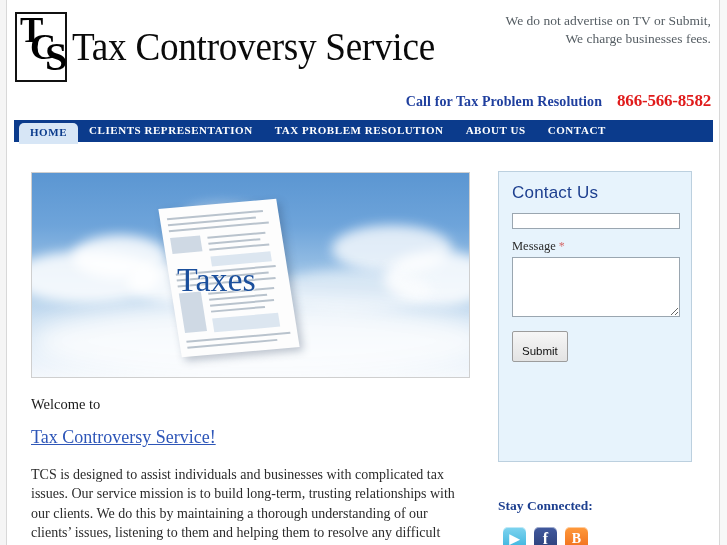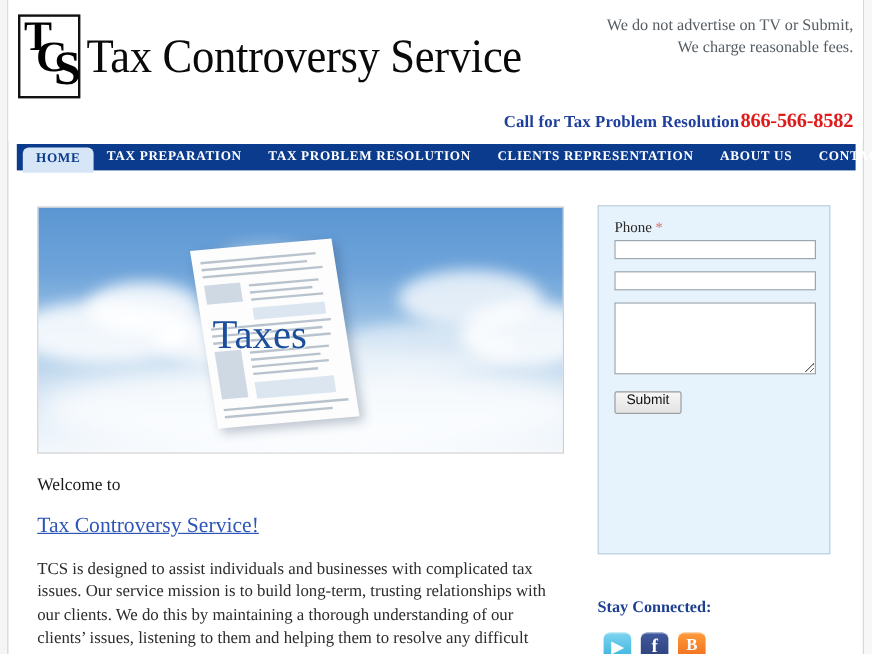--- a/index.html
+++ b/index.html
@@ -116,21 +116,21 @@
     white-space: nowrap;
     font-family: "Liberation Serif", serif;
     font-size: 14px;
     font-weight: bold;
   }
   .cta-text { color: #1f3f9e; letter-spacing: 0.1px; }
   .cta-phone {
     color: #e01b1b;
     font-size: 17px;
     font-weight: bold;
-    margin-left: 1px;
+    margin-left: 15px;
     letter-spacing: -0.2px;
   }
 
   
   #nav {
     position: absolute;
     left: 14px; top: 120px;
     width: 699px; height: 22px;
     background: #0b3b8c;
     box-sizing: border-box;
@@ -296,21 +296,21 @@
     outline: none;
   }
   .submit-btn {
     margin: 14px 0 0 13px;
     font-family: "Liberation Sans", sans-serif;
     font-size: 11.5px;
     color: #101010;
     background: linear-gradient(180deg,#f6f6f6 0%, #e3e3e3 100%);
     border: 1px solid #9c9c9c;
     border-radius: 2px;
-    padding: 1px 9px 4px 9px;
+    padding: 13px 9px 4px 9px;
     cursor: pointer;
   }
 
   .stay-connected {
     position: absolute;
     left: 498px;
     top: 498px;
     font-family: "Liberation Serif", serif;
     font-size: 13.5px;
     font-weight: bold;
@@ -365,33 +365,32 @@
           <span class="l-t">T</span>
           <span class="l-c">C</span>
           <span class="l-s">S</span>
         </div>
       </div>
       <div class="logo-title">Tax Controversy Service</div>
     </div>
 
     <div class="tagline">
       <div>We do not advertise on TV or Submit,</div>
-      <div>We charge reasonable fees.</div>
+      <div>We charge businesses fees.</div>
     </div>
 
     <div class="calltoaction">
       <span class="cta-text">Call for Tax Problem Resolution</span><span class="cta-phone">866-566-8582</span>
     </div>
   </div>
 
   <div id="nav">
       <div class="nav-item active">HOME</div>
-      <div class="nav-item">TAX PREPARATION</div>
+      <div class="nav-item">CLIENTS REPRESENTATION</div>
       <div class="nav-item">TAX PROBLEM RESOLUTION</div>
-      <div class="nav-item">CLIENTS REPRESENTATION</div>
       <div class="nav-item">ABOUT US</div>
       <div class="nav-item">CONTACT</div>
     </div>
 
   <div id="content-left">
 
     <div class="hero">
       <div class="cloud c1"></div>
       <div class="cloud c2"></div>
       <div class="cloud c3"></div>
@@ -425,29 +424,27 @@
 
       <div class="taxes-word">Taxes</div>
     </div>
 
     <div class="welcome">Welcome to</div>
     <a class="sitelink" href="#">Tax Controversy Service!</a>
     <div class="bodytext">TCS is designed to assist individuals and businesses with complicated tax issues. Our service mission is to build long-term, trusting relationships with our clients. We do this by maintaining a thorough understanding of our clients’ issues, listening to them and helping them to resolve any difficult situations. The honesty and integrity of our professionals and objectivity of our services build a foundation for mutual trust and respect.</div>
   </div>
 
   <div id="contact-panel">
+    <div class="panel-title">Contact Us</div>
     <div id="form-fields">
-        <div class="field">
-          <div class="field-label"><span>Phone</span><span class="req">*</span></div>
-          <input type="text" placeholder="" style="">
-        </div>
         <div class="field">
           <input type="text" placeholder="" style="">
         </div>
         <div class="field">
+          <div class="field-label"><span>Message</span><span class="req">*</span></div>
           <textarea placeholder="" style=""></textarea>
         </div>
       </div>
     <button class="submit-btn">Submit</button>
   </div>
 
   <div class="stay-connected">Stay Connected:</div>
   <div class="social-row" id="social-row">
       <a href="#" class="social s-twitter">
         <span class="glyph">▶</span>

